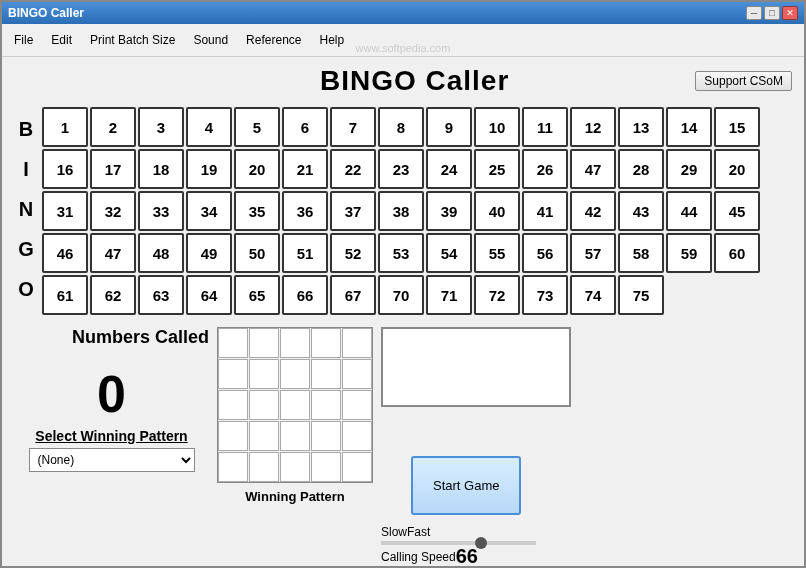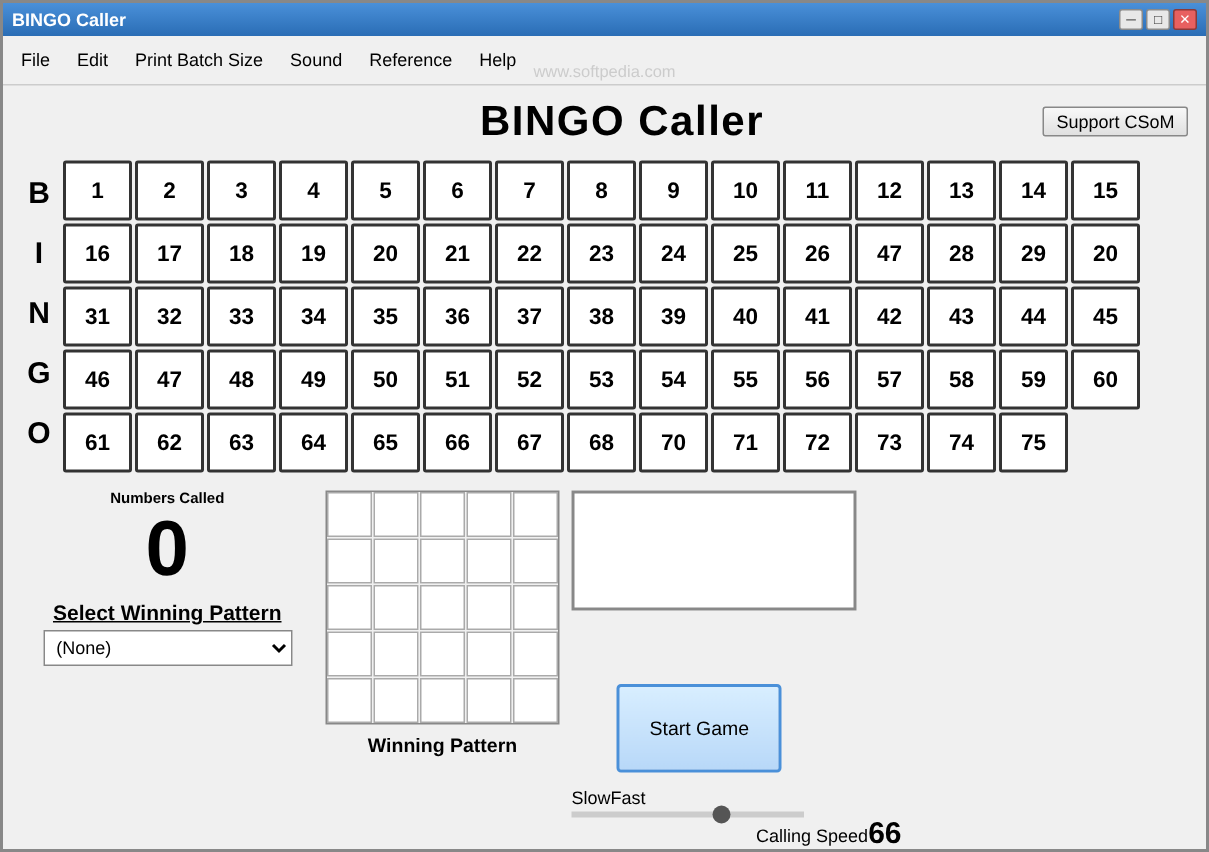--- a/index.html
+++ b/index.html
@@ -133,23 +133,24 @@
       margin-top: 12px;
       gap: 8px;
       align-items: flex-start;
     }
     
     .left-panel {
       width: 195px;
       text-align: center;
     }
     .numbers-called-label {
-      font-size: 10px;
-      font-weight: bold;
-      margin-bottom: 2px;
+      font-size: 18px;
+      font-weight: bold;
+      margin-bottom: 20px;
+      text-align: right;
     }
     .numbers-called-value {
       font-size: 52px;
       font-weight: bold;
       line-height: 1;
       margin-bottom: 8px;
     }
     .select-pattern-label {
       font-size: 14px;
       font-weight: bold;
@@ -240,21 +241,21 @@
     .speed-slider::-webkit-slider-thumb {
       -webkit-appearance: none;
       width: 12px;
       height: 12px;
       background: #555;
       border-radius: 50%;
       cursor: pointer;
     }
     .speed-value-row {
       display: flex;
-      justify-content: flex-end;
+      justify-content: flex-start;
       align-items: center;
       width: 220px;
     }
     .calling-speed-label {
       font-size: 12px;
     }
     .speed-value {
       font-size: 20px;
       font-weight: bold;
     }
@@ -359,21 +360,20 @@
         <div class="bingo-cell">58</div>
         <div class="bingo-cell">59</div>
         <div class="bingo-cell">60</div>
         <div class="bingo-cell">61</div>
         <div class="bingo-cell">62</div>
         <div class="bingo-cell">63</div>
         <div class="bingo-cell">64</div>
         <div class="bingo-cell">65</div>
         <div class="bingo-cell">66</div>
         <div class="bingo-cell">67</div>
-        <div class="bingo-cell">68</div>
         <div class="bingo-cell">70</div>
         <div class="bingo-cell">71</div>
         <div class="bingo-cell">72</div>
         <div class="bingo-cell">73</div>
         <div class="bingo-cell">74</div>
         <div class="bingo-cell">75</div>
       </div>
   </div>
 
   <div class="bottom-section">

